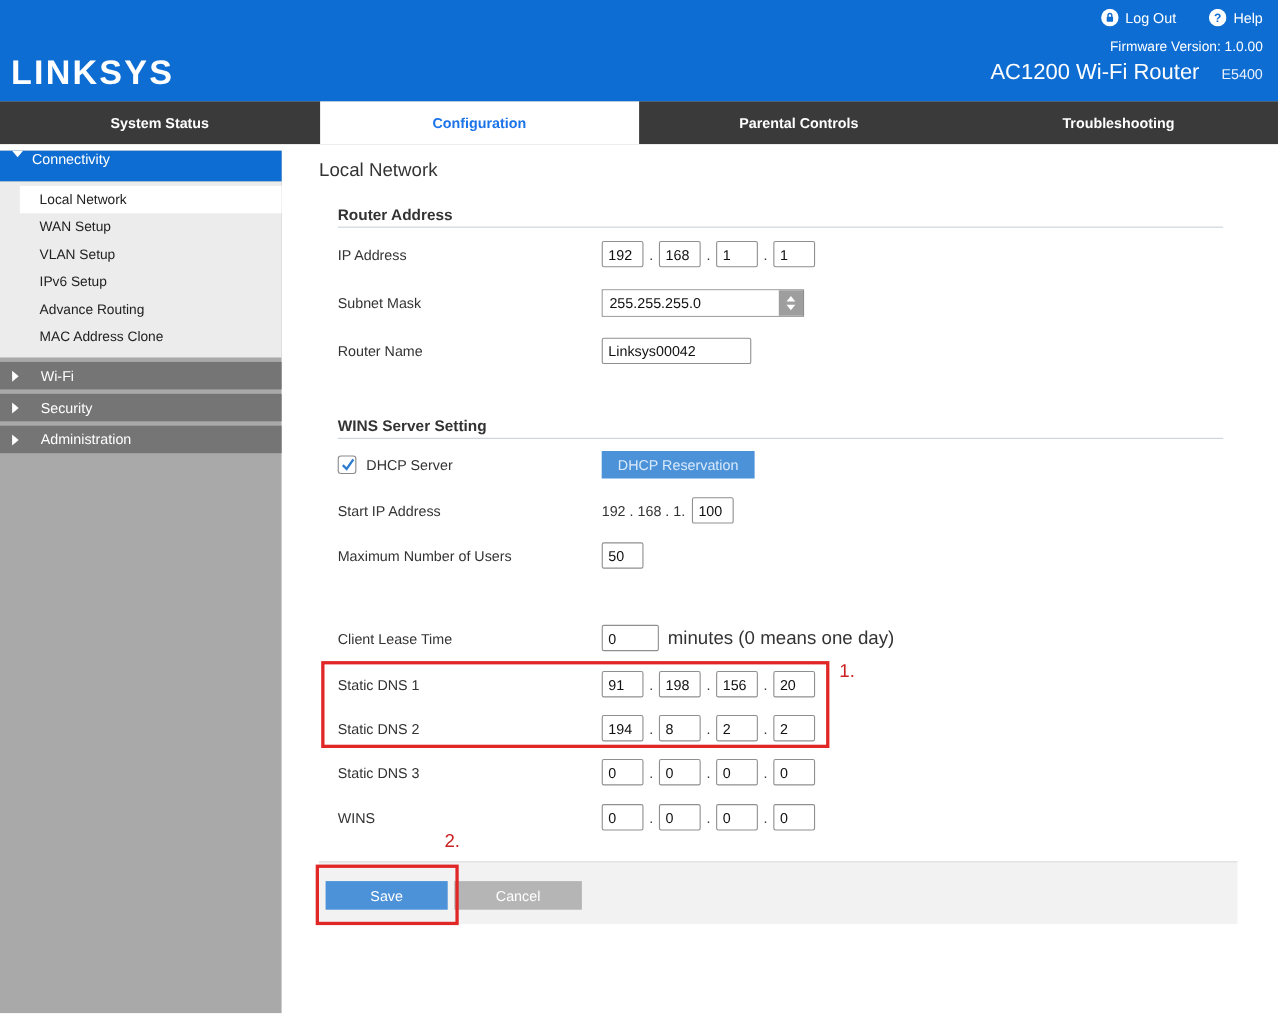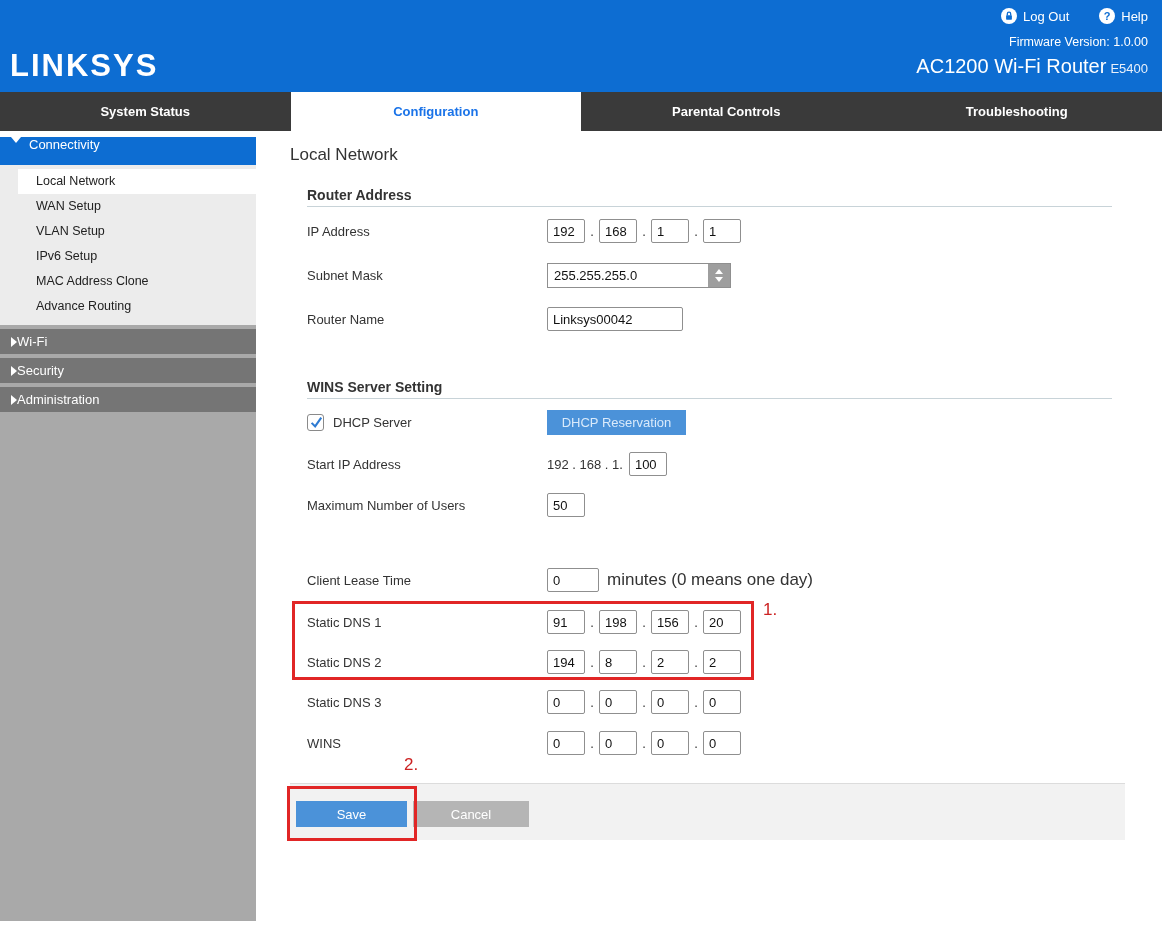--- a/index.html
+++ b/index.html
@@ -5,41 +5,41 @@
   * { margin:0; padding:0; box-sizing:border-box; }
   html,body { width:1162px; height:942px; background:#fff; font-family:"Liberation Sans",sans-serif; overflow:hidden; }
 
   
   .header { position:relative; height:92px; background:#0d6dd2; color:#fff; }
   .brand { position:absolute; left:10px; bottom:8px; font-size:31px; font-weight:bold; letter-spacing:2px; color:#fff; }
   .header-links { position:absolute; top:8px; right:14px; display:flex; gap:30px; align-items:center; font-size:13px; }
   .hlink { display:flex; align-items:center; gap:6px; cursor:pointer; }
   .hlink svg { display:block; }
   .firmware { position:absolute; top:35px; right:14px; font-size:12.5px; }
-  .product { position:absolute; top:55px; right:14px; display:flex; align-items:baseline; gap:4px; }
+  .product { position:absolute; top:55px; right:14px; display:flex; align-items:baseline; gap:20px; }
   .product-name { font-size:20px; }
   .model { font-size:13px; color:#e8f0fb; }
 
   
   .tabs { display:flex; height:39px; background:#3a3a3a; }
   .tab { flex:1; display:flex; align-items:center; justify-content:center; font-size:13px; font-weight:bold; color:#fff; cursor:pointer; }
   .tab.active { background:#fff; color:#1a73e8; }
 
   
   .content { display:flex; margin-top:6px; }
 
   
   .sidebar { width:256px; height:784px; background:#a9a9a9; flex:0 0 256px; }
   .side-head { height:28px; background:#0d6dd2; color:#fff; font-size:13px; display:flex; padding-left:11px; gap:8px; cursor:pointer; }
   .tri-down { width:0; height:0; border-left:5px solid transparent; border-right:5px solid transparent; border-top:6px solid #fff; }
   .tri-right { width:0; height:0; border-top:5px solid transparent; border-bottom:5px solid transparent; border-left:6px solid #fff; }
   .side-sub { background:#ececec; padding:4px 0 6px; }
   .side-item { height:25px; line-height:25px; padding-left:36px; font-size:12.5px; color:#222; cursor:pointer; }
   .side-item.selected { background:#fff; margin-left:18px; padding-left:18px; }
-  .side-section { height:25px; background:#757575; color:#fff; font-size:13px; display:flex; align-items:center; padding-left:11px; gap:0; margin-top:4px; cursor:pointer; }
+  .side-section { height:25px; background:#757575; color:#fff; font-size:13px; display:flex; align-items:center; padding-left:11px; gap:20px; margin-top:4px; cursor:pointer; }
 
   
   .main { position:relative; width:872px; height:806px; margin-left:34px; }
   .page-title { position:absolute; top:8px; left:0; font-size:17px; color:#333; }
   .sec-title { position:absolute; left:17px; font-size:14px; font-weight:bold; color:#333; }
   .rule { position:absolute; left:17px; width:805px; height:1px; background:#c8d3d8; }
   .row { position:absolute; left:17px; display:flex; align-items:center; height:26px; }
   .row .lbl { width:240px; font-size:13px; color:#333; }
   .ctl { display:flex; align-items:center; }
   input[type="text"] { height:24px; width:38px; border:1px solid #8f8f8f; border-radius:2px; font-family:"Liberation Sans",sans-serif; font-size:13px; padding:0 2px 0 5px; color:#111; background:#fff; }
@@ -116,22 +116,22 @@
   <div class="sidebar">
     <div class="side-head">
       <span class="tri-down"></span>
       <span>Connectivity</span>
     </div>
     <div class="side-sub">
       <div class="side-item selected">Local Network</div>
       <div class="side-item">WAN Setup</div>
       <div class="side-item">VLAN Setup</div>
       <div class="side-item">IPv6 Setup</div>
+      <div class="side-item">Advance Routing</div>
       <div class="side-item">MAC Address Clone</div>
-      <div class="side-item">Advance Routing</div>
     </div>
     <div class="side-section">
       <span class="tri-right"></span>
       <span>Wi-Fi</span>
     </div>
     <div class="side-section">
       <span class="tri-right"></span>
       <span>Security</span>
     </div>
     <div class="side-section">

